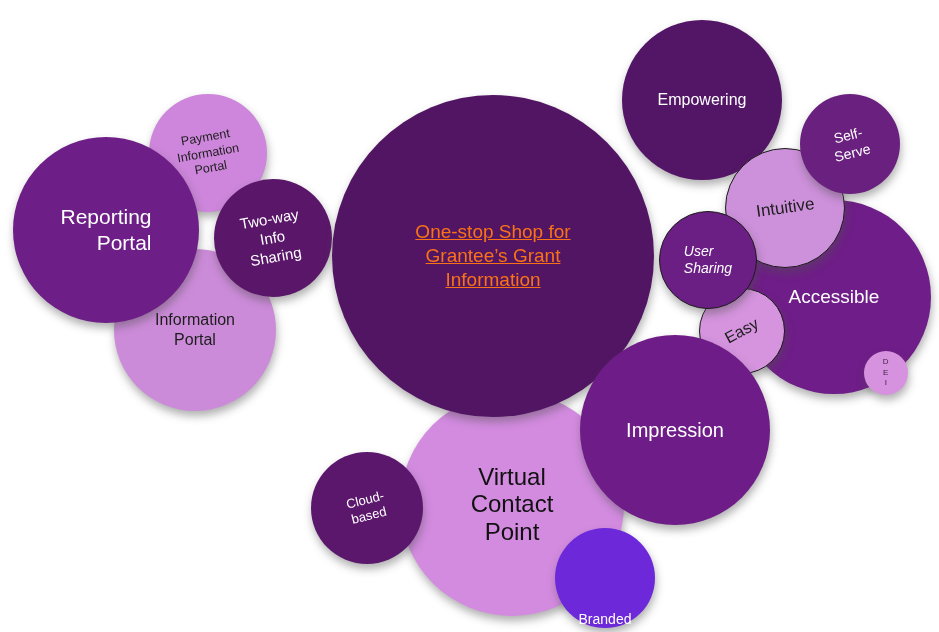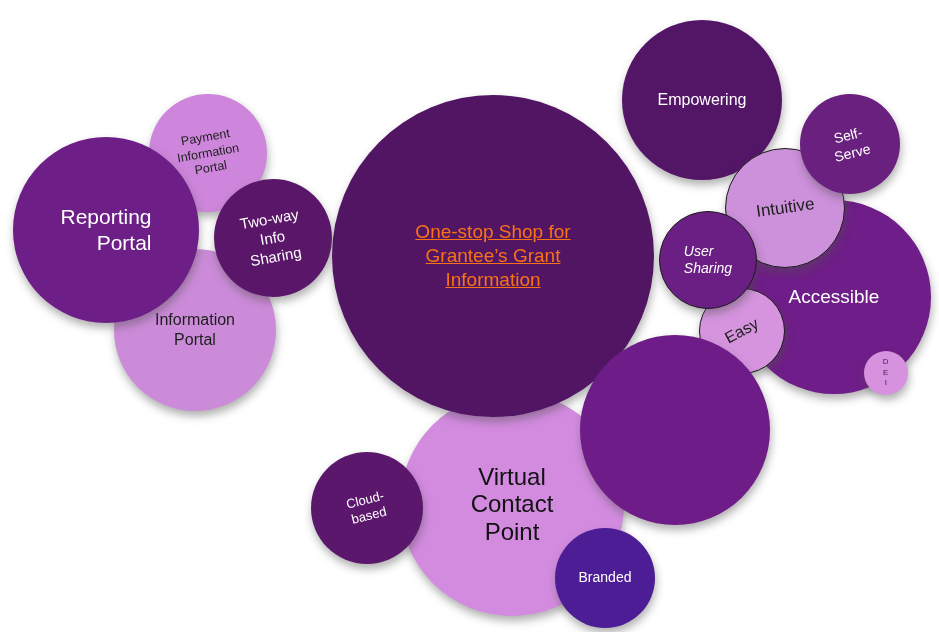--- a/index.html
+++ b/index.html
@@ -124,29 +124,30 @@
   <div class="bubble" style="left: 864px; top: 351px; width: 44px; height: 44px; background: rgb(215, 146, 223);">
     <div class="label lh-dei" style="font-size: 8px; color: rgb(58, 31, 62);">
       <span class="line">D</span>
       <span class="line">E</span>
       <span class="line">I</span>
     </div>
   </div>
 
   <div class="bubble" style="left: 580px; top: 335px; width: 190px; height: 190px; background: rgb(110, 28, 135);">
     <div class="label" style="font-size: 20px; color: rgb(255, 255, 255);">
+      <span class="line">Impression</span>
     </div>
   </div>
 
   <div class="bubble" style="left: 311px; top: 452px; width: 112px; height: 112px; background: rgb(91, 23, 108);">
     <div class="label" style="font-size: 13px; color: rgb(255, 255, 255); transform: rotate(-14deg);">
       <span class="line">Cloud-</span>
       <span class="line">based</span>
     </div>
   </div>
 
-  <div class="bubble" style="left: 555px; top: 528px; width: 100px; height: 100px; background: #4c1d95;">
+  <div class="bubble" style="left: 555px; top: 528px; width: 100px; height: 100px; background: #6d28d9; align-items: flex-end;">
     <div class="label" style="font-size: 14px; color: rgb(255, 255, 255);">
       <span class="line">Branded</span>
     </div>
   </div>
 
 </div>
 
 </body></html>

